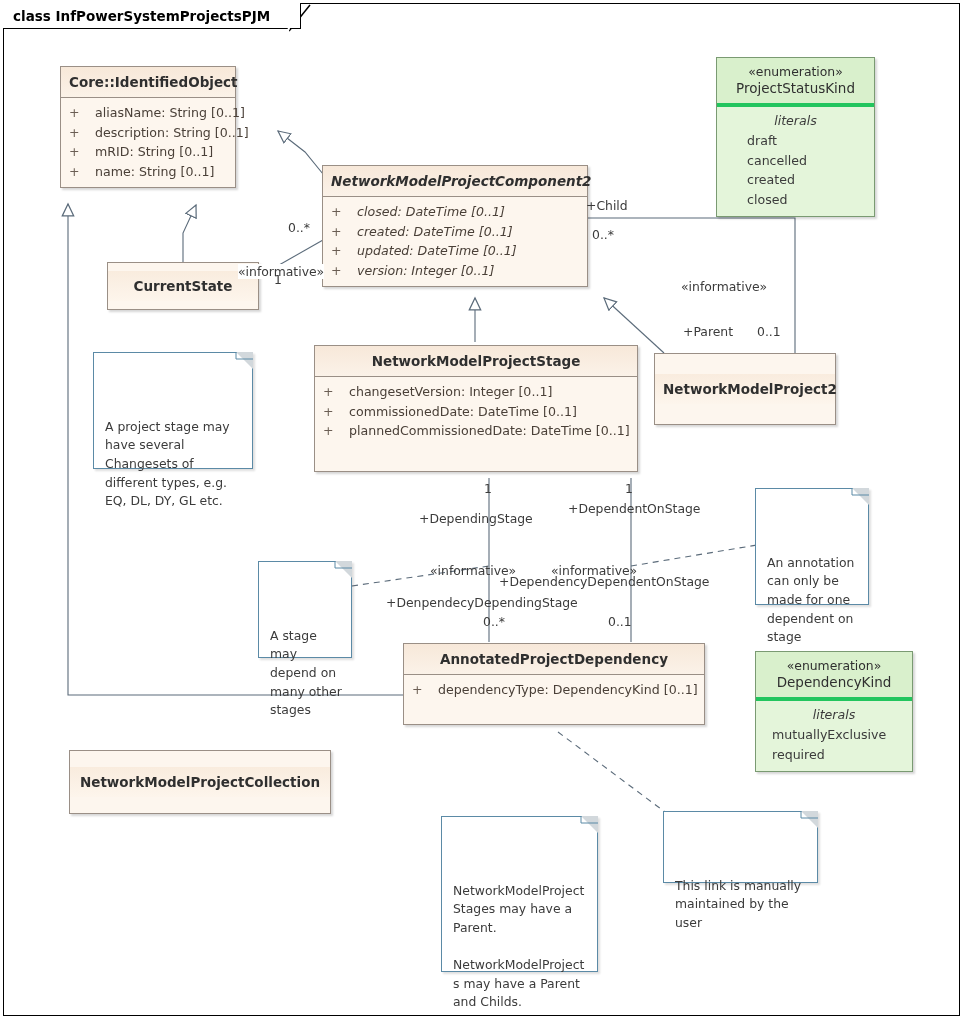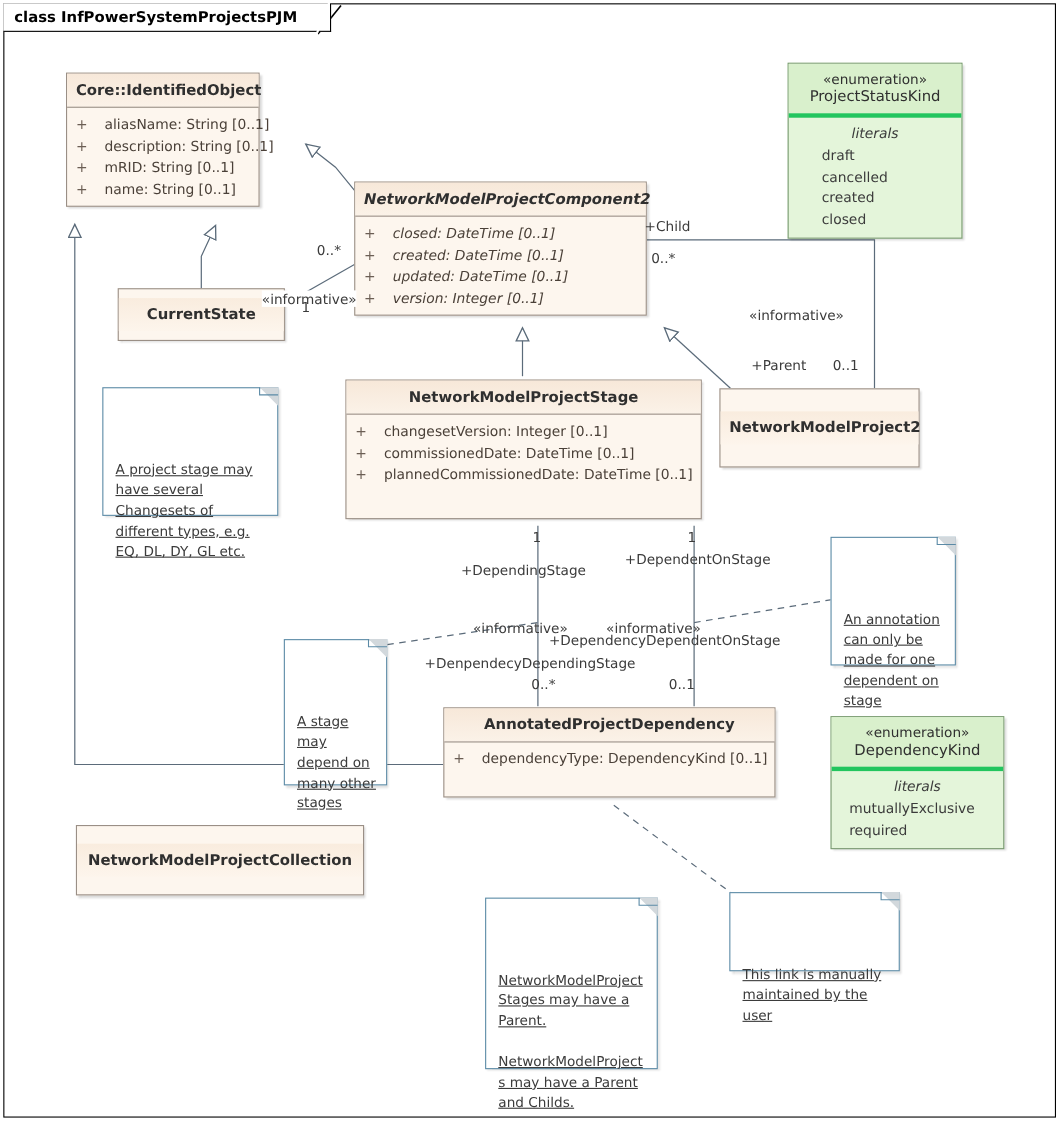--- a/index.html
+++ b/index.html
@@ -70,21 +70,20 @@
   .enum .lit-head { text-align:center; font-style:italic; font-size:12.6px; color:#3b3b3b; line-height:20px; }
   .enum .lit { padding-left:30px; font-size:12.6px; line-height:19.5px; color:#3b3b3b; white-space:nowrap; }
 
   
   .note {
     position:absolute; z-index:12;
     border:1px solid #5b8aa6; background:#fff;
     font-size:12.4px; line-height:18.6px; color:#3b3b3b;
     padding:9px 9px 6px 11px; white-space:pre-line;
     box-shadow:2px 2px 2px rgba(0,0,0,.13);
-    text-decoration:underline;
   }
   .note .fold {
     position:absolute; right:-1px; top:-1px; width:0; height:0;
     border-left:17px solid transparent; border-top:17px solid #d2d8dc;
   }
   .note .foldline {
     position:absolute; right:-1px; top:-1px; width:24px; height:24px;
     pointer-events:none;
   }
 
@@ -256,21 +255,21 @@
 </div>
 
 <div class="note" id="n-changesets" style="left:93px; top:352px; width:160px; height:117px;">
   <span class="fold"></span>
   <svg class="foldline" viewBox="0 0 24 24">
     <path d="M7,0 L7,7 L24,7" fill="none" stroke="#5b8aa6" stroke-width="1"></path>
   </svg>
   <span>A project stage may have several Changesets of different types, e.g. EQ, DL, DY, GL etc.</span>
 </div>
 
-<div class="note" id="n-stage-depends" style="left:258px; top:561px; width:94px; height:133px;margin-top:20px;">
+<div class="note" id="n-stage-depends" style="left:258px; top:561px; width:94px; height:97px;">
   <span class="fold"></span>
   <svg class="foldline" viewBox="0 0 24 24">
     <path d="M7,0 L7,7 L24,7" fill="none" stroke="#5b8aa6" stroke-width="1"></path>
   </svg>
   <span>A stage may depend on many other stages</span>
 </div>
 
 <div class="note" id="n-annotation" style="left:755px; top:488px; width:114px; height:117px;">
   <span class="fold"></span>
   <svg class="foldline" viewBox="0 0 24 24">

